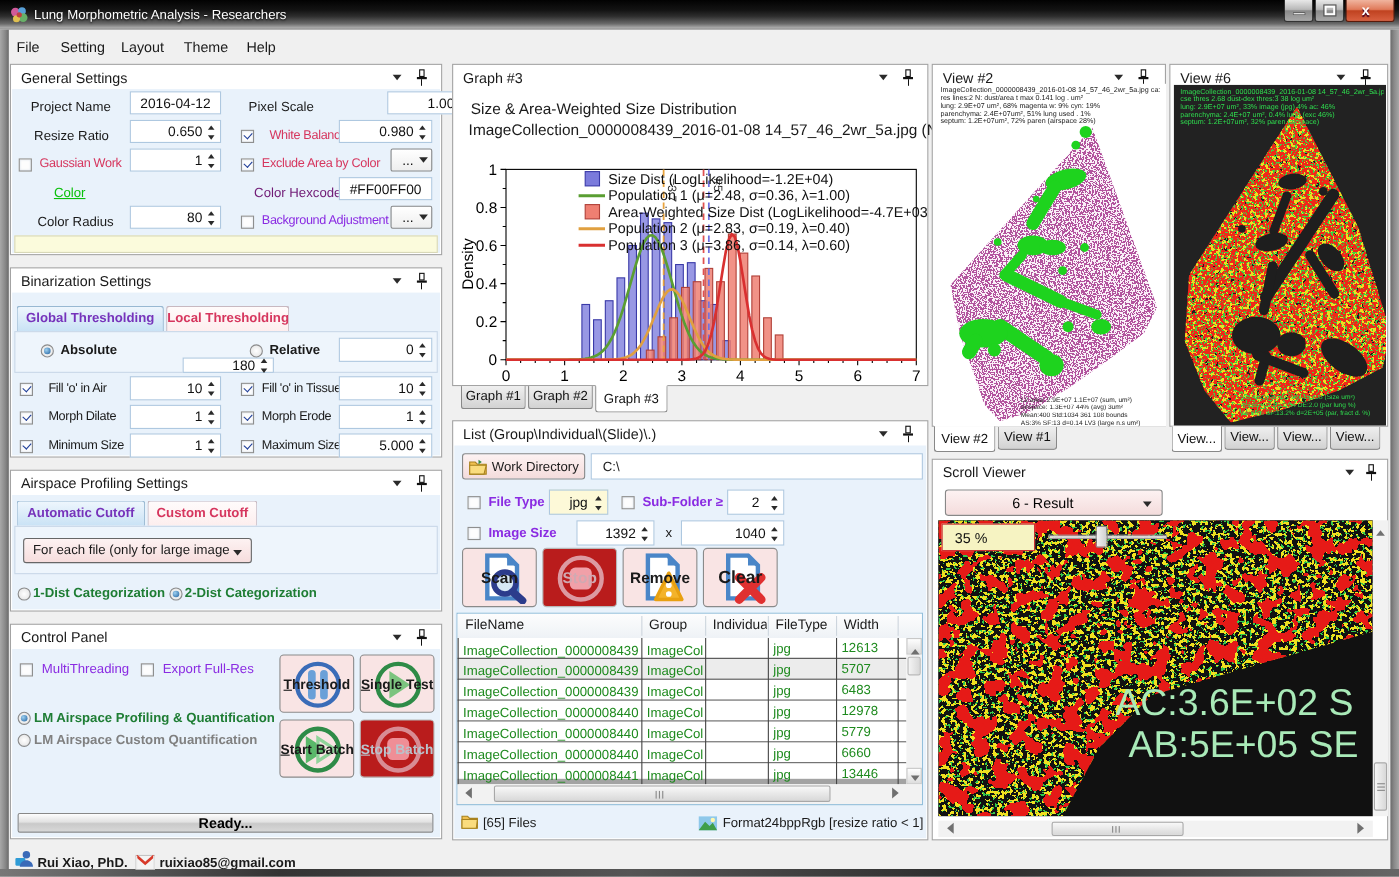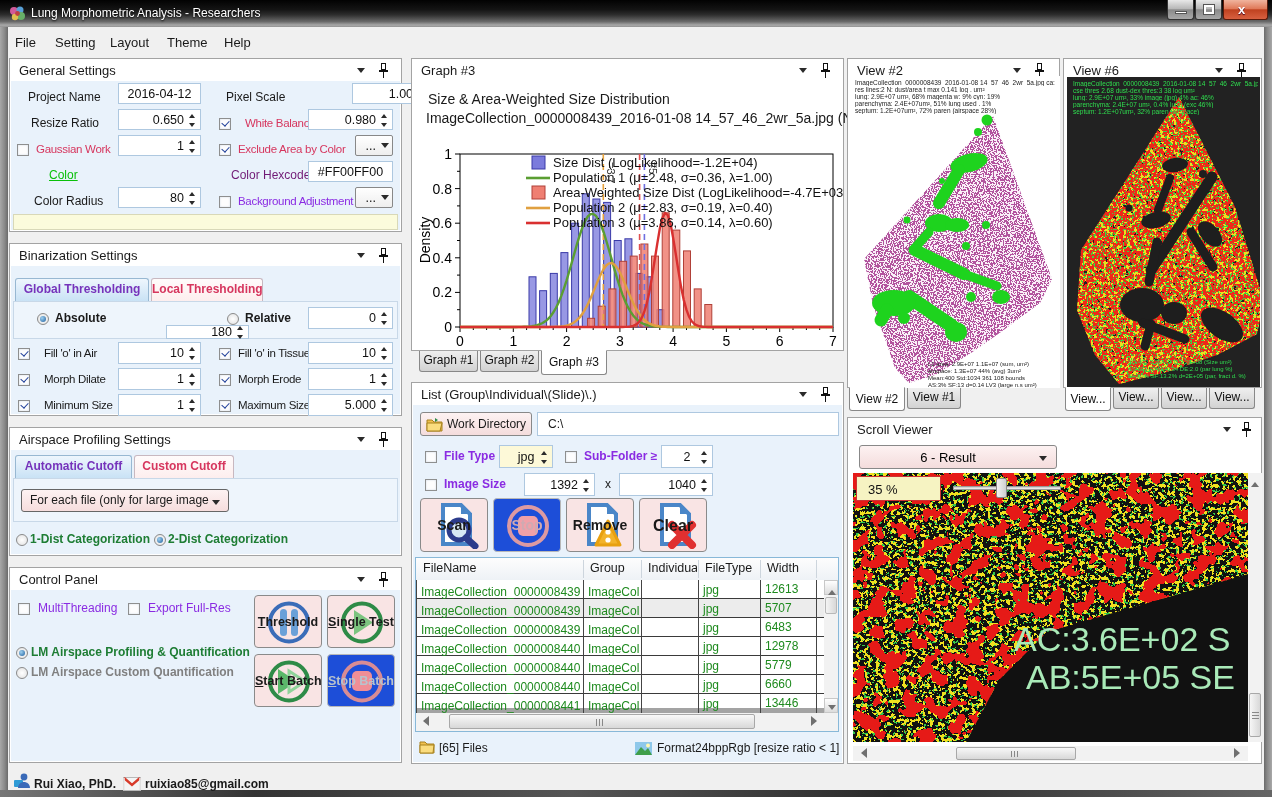--- a/index.html
+++ b/index.html
@@ -20,21 +20,21 @@
 .cb{position:absolute;width:12px;height:12px;background:#fdfdfd;border:1px solid #8e8f8f;box-shadow:inset 0 0 2px #cdd8e4}
 .cb.on::after{content:"";position:absolute;left:1.5px;top:0.5px;width:6px;height:4px;border-left:1.8px solid #21409a;border-bottom:1.8px solid #21409a;transform:rotate(-48deg)}
 .rb{position:absolute;width:12px;height:12px;border-radius:50%;background:radial-gradient(#ffffff,#e0e0e0);border:1px solid #8a8a8a}
 .rb.on::after{content:"";position:absolute;left:2px;top:2px;width:6px;height:6px;border-radius:50%;background:radial-gradient(circle at 35% 35%,#9ed0f0,#1e5f9e)}
 .ctab{position:absolute;border:1px solid #98b8d2;border-bottom:none;border-radius:3px 3px 0 0;font-size:12px;font-weight:bold;text-align:center;white-space:nowrap;overflow:hidden}
 .ctab.sel{background:linear-gradient(#eef6fd,#c9e2f5);color:#7633bb}
 .ctab.uns{background:linear-gradient(#fffbfb,#fdeeee);color:#d6365e;border-color:#c8b8c0}
 .btab{position:absolute;border:1px solid #888;border-top:none;border-radius:0 0 3px 3px;font-size:12px;color:#111;text-align:center;background:linear-gradient(#efefef,#d2d2d2);white-space:nowrap;overflow:hidden}
 .btab.sel{background:#fff;border-top:1px solid #fff;z-index:5}
 .bigbtn{position:absolute;background:#f9e4e4;border:1px solid #8a8a8a;border-radius:4px}
-.bigbtn.dis{background:#1d4ed8;border-color:#b8b8b8}
+.bigbtn.dis{background:#b91c1c;border-color:#b8b8b8}
 .bblbl{position:absolute;left:0;right:0;text-align:center;font-size:12.5px;font-weight:bold;color:#1a1a1a;z-index:3;white-space:nowrap}
 .gridln{position:absolute;background:#444}
 </style></head><body>
 <div class="abs" style="left:0;top:0;width:1272px;height:27px;background:linear-gradient(180deg,#020202 0%,#141414 35%,#2e2e2e 55%,#6a6a6a 80%,#a8a8a8 93%,#939393 100%)"></div>
 <svg class="abs" style="left:9px;top:5px" width="17" height="17" viewBox="0 0 17 17">
  <circle cx="5" cy="6" r="4" fill="#d05a9a"></circle>
     <circle cx="11" cy="5" r="3.5" fill="#58a0d8"></circle>
  <circle cx="12" cy="11" r="4" fill="#68b068"></circle>
     <circle cx="6" cy="12" r="3.2" fill="#e0c050"></circle>
  <circle cx="8.5" cy="8.5" r="2.4" fill="#c04040"></circle>
@@ -237,20 +237,21 @@
         </svg>
         <div class="bblbl" style="top:19px;color:#1a1a1a"><u>S</u>tart Batch</div>
       </div>
       <div class="bigbtn dis" style="left:316px;top:64px;width:68px;height:53px">
         <svg class="abs" style="left:12px;top:3px" width="44" height="47" viewBox="0 0 44 47">
           <circle cx="22" cy="23.5" r="19" fill="none" stroke="#d88c94" stroke-width="4"></circle>
           <rect x="12" y="13" width="20" height="20" rx="5" fill="#ef8e96"></rect>
         </svg>
         <div class="bblbl" style="top:19px;color:#b9c3cc"><u>S</u>top Batch</div>
       </div>
+      <div class="abs" style="left:5px;top:149px;right:6px;height:18px;background:linear-gradient(#fdfdfd,#e2e2e2 45%,#c9c9c9 55%,#d8d8d8);border:1px solid #888;border-radius:2px;text-align:center;font-size:13px;font-weight:bold;padding-top:1px">Ready...</div>
     </div>
   </div>
 <div class="panel" style="left:411px;top:58px;width:433px;height:293px">
     <div class="ptitle">Graph #3</div>
     <div class="parrow" style="right:36px"></div>
     <div class="pin" style="right:13px"></div>
     <div class="lbl" style="left:16px;top:32px;font-size:14px">Size &amp; Area-Weighted Size Distribution</div>
     <div class="lbl" style="left:14px;top:51px;font-size:14px">ImageCollection_0000008439_2016-01-08 14_57_46_2wr_5a.jpg (N</div>
     <svg class="abs" style="left:0px;top:23px" width="431" height="268" viewBox="0 0 431 268" font-family="Liberation Sans,sans-serif">
       <rect x="48" y="72" width="373" height="173" fill="#fff" stroke="#000"></rect>

